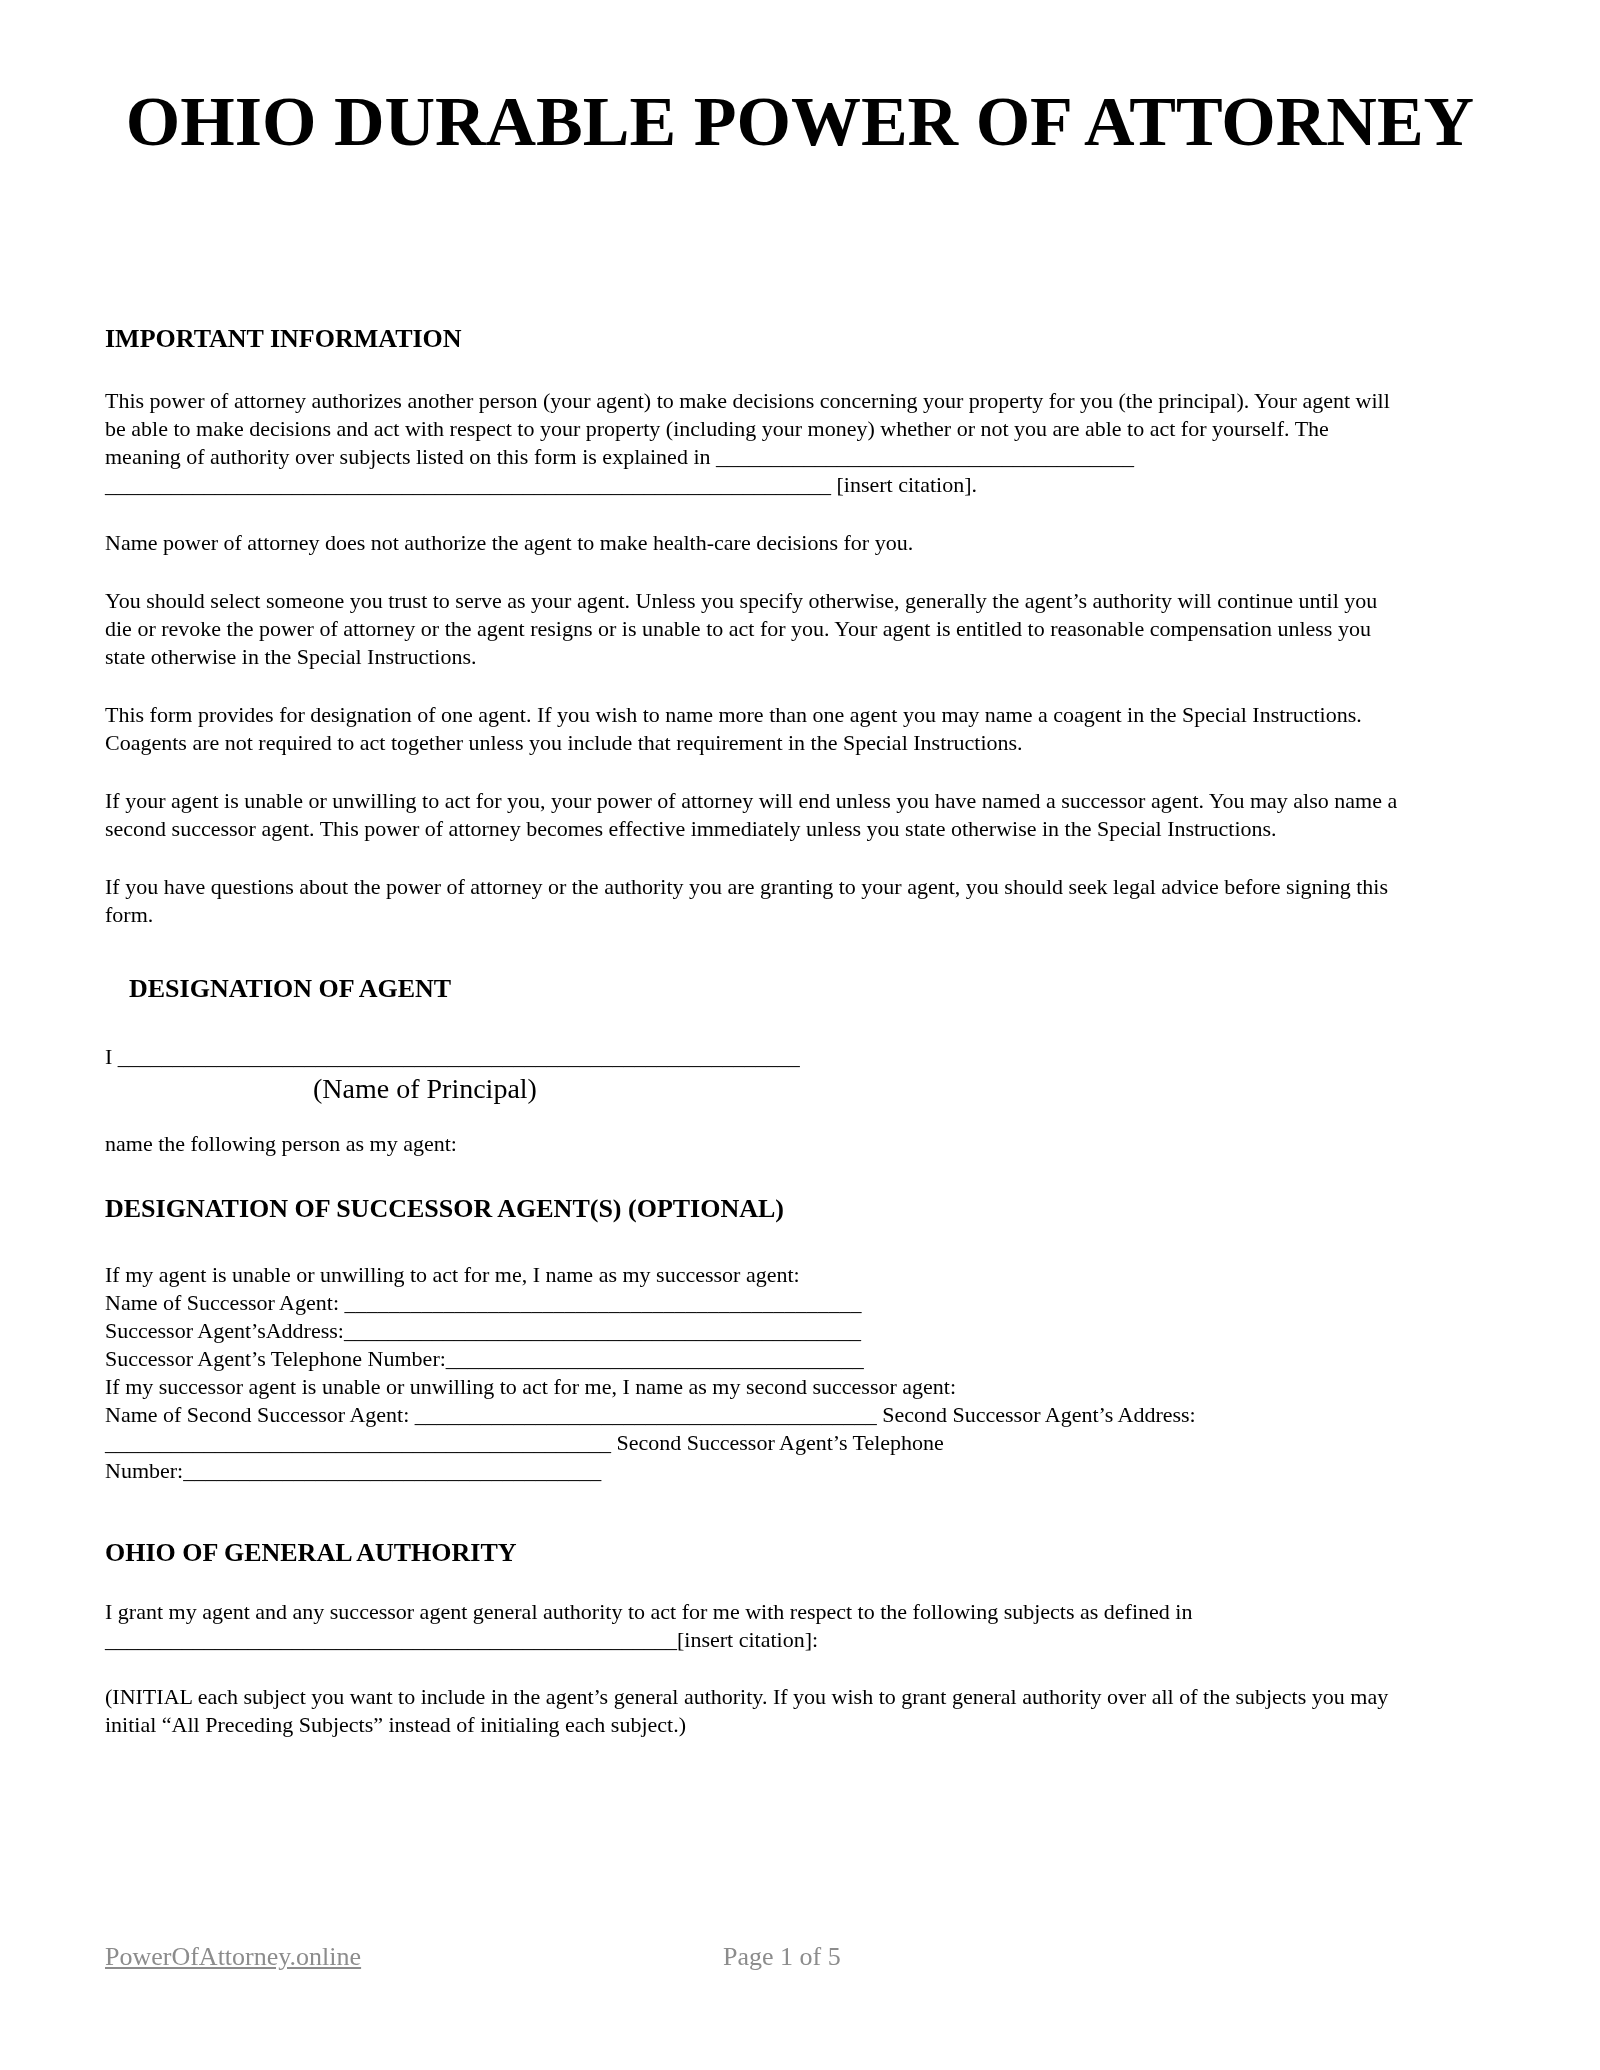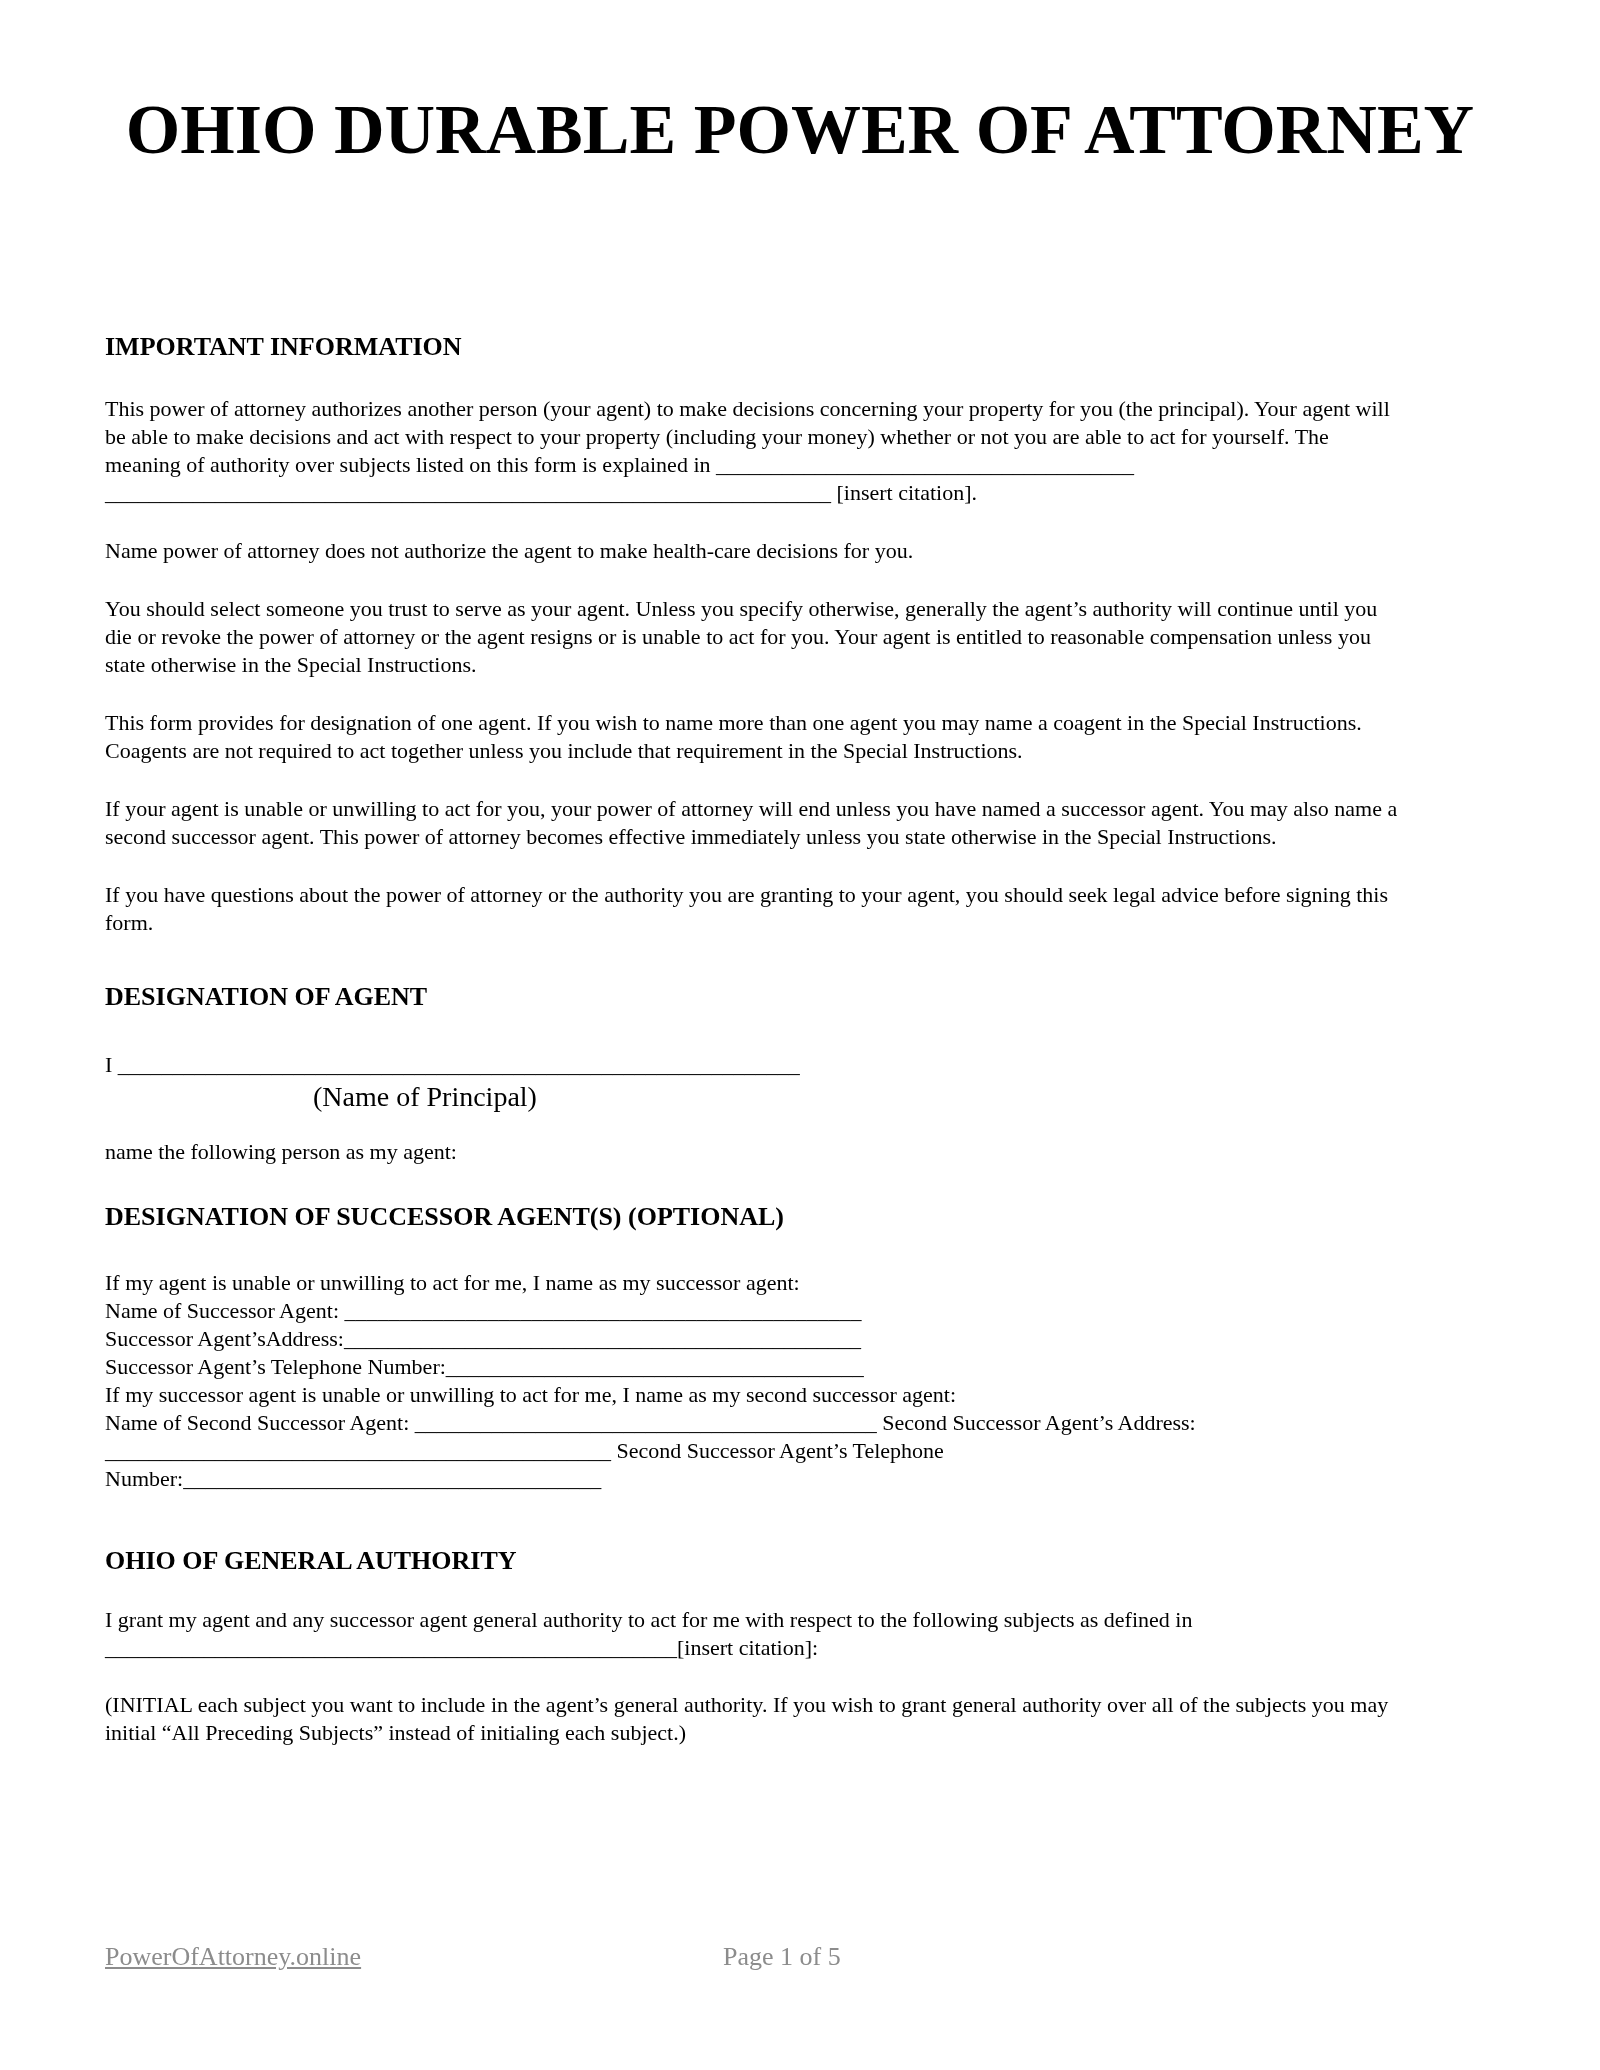--- a/index.html
+++ b/index.html
@@ -5,38 +5,38 @@
   html, body { margin: 0; padding: 0; background: #ffffff; }
   .page {
     position: relative;
     width: 1600px;
     height: 2070px;
     background: #ffffff;
     font-family: "Liberation Serif", "DejaVu Serif", serif;
     color: #000000;
     overflow: hidden;
   }
-  .content { padding: 8px 105px; }
+  .content { padding: 0 105px; }
   .doc-title {
     margin: 0;
     padding-top: 82px;
     font-size: 70px;
     line-height: 80px;
     font-weight: bold;
     text-align: center;
     white-space: nowrap;
   }
   .heading {
     margin: 0;
     font-size: 26px;
     line-height: 28px;
     font-weight: bold;
   }
   .h-important { margin-top: 163px; }
-  .h-designation { margin-top: 46px; }
+  .h-designation { margin-top: 46px; margin-left: 24px; }
   .h-successor { margin-top: 37px; }
   .h-grant { margin-top: 54px; }
   .para, .line-block {
     font-size: 22px;
     line-height: 28px;
     margin: 30px 0 0 0;
     white-space: pre;
   }
   .para-first { margin-top: 34px; }
   .principal-line { margin-top: 40px; }

